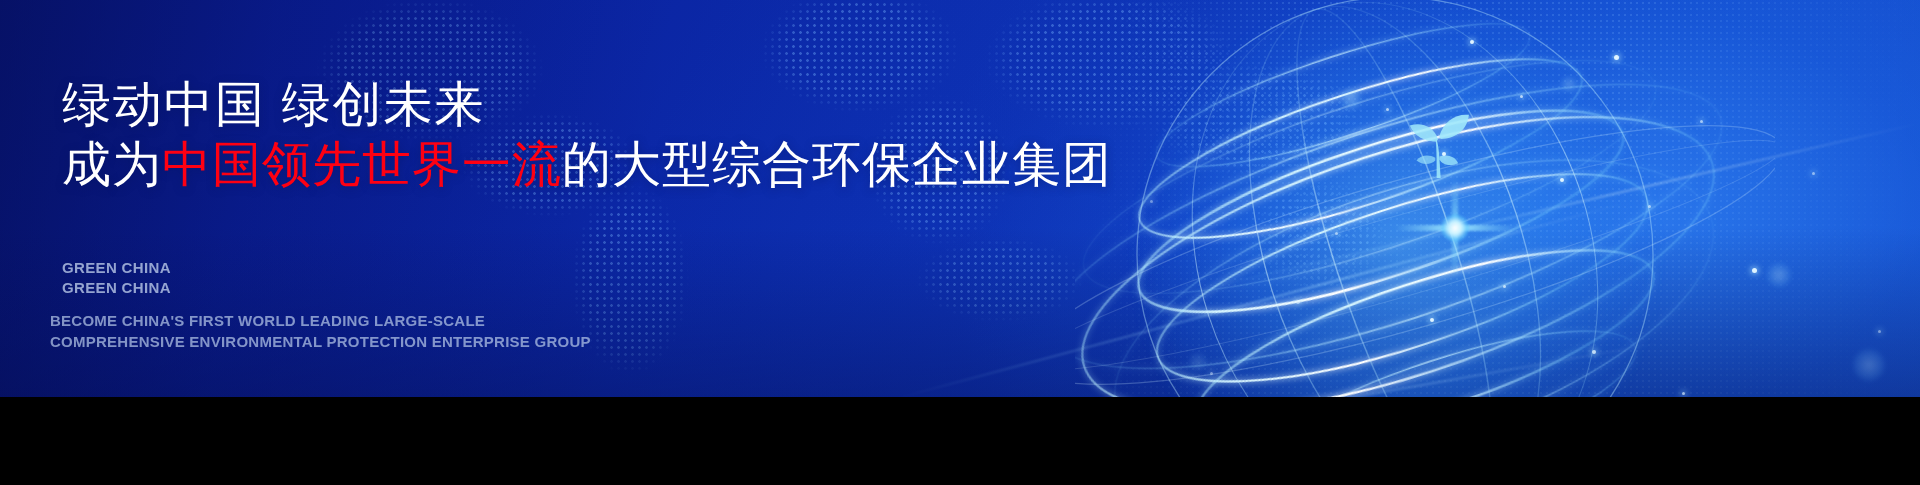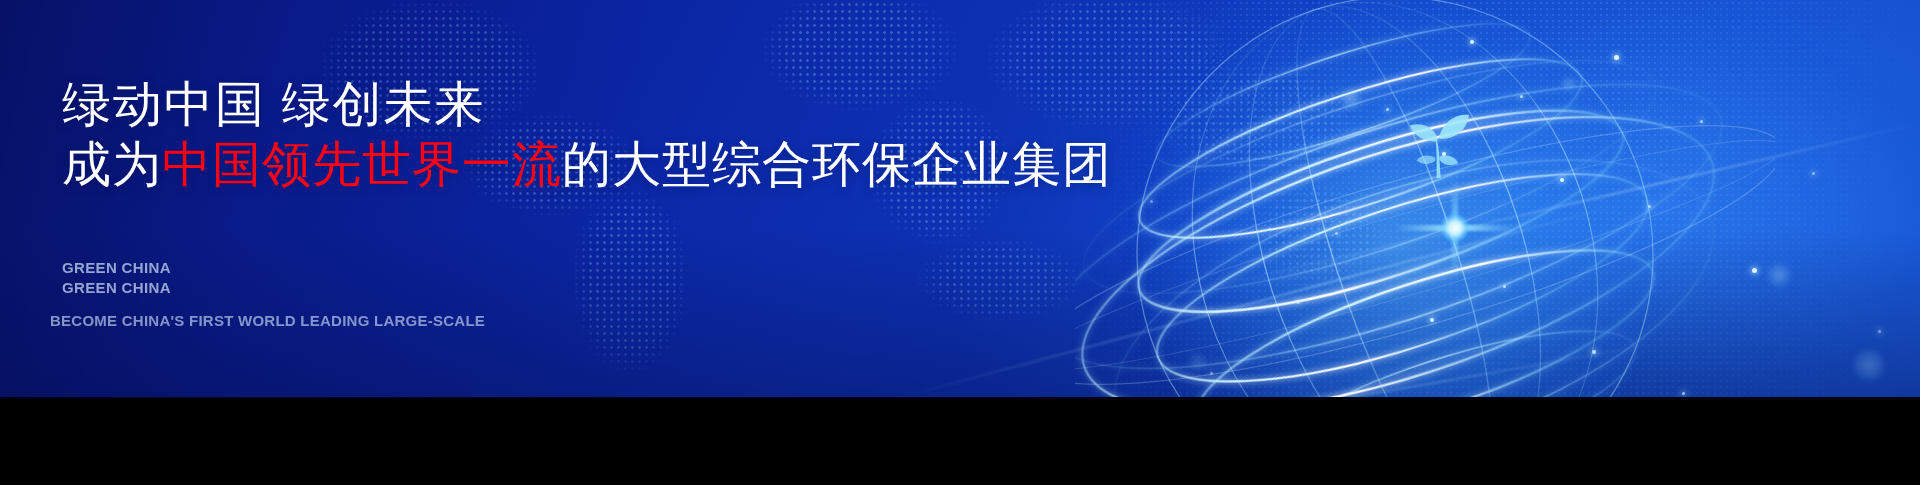--- a/index.html
+++ b/index.html
@@ -367,15 +367,16 @@
     </div>
   </div>
 
   <div class="sub-en">
     <div>GREEN CHINA</div>
     <div>GREEN CHINA</div>
   </div>
 
   <div class="sub-en-2">
     <div>BECOME CHINA'S FIRST WORLD LEADING LARGE-SCALE</div>
+    <div>COMPREHENSIVE ENVIRONMENTAL PROTECTION ENTERPRISE GROUP</div>
   </div>
 
 </div>
 
 </body></html>

